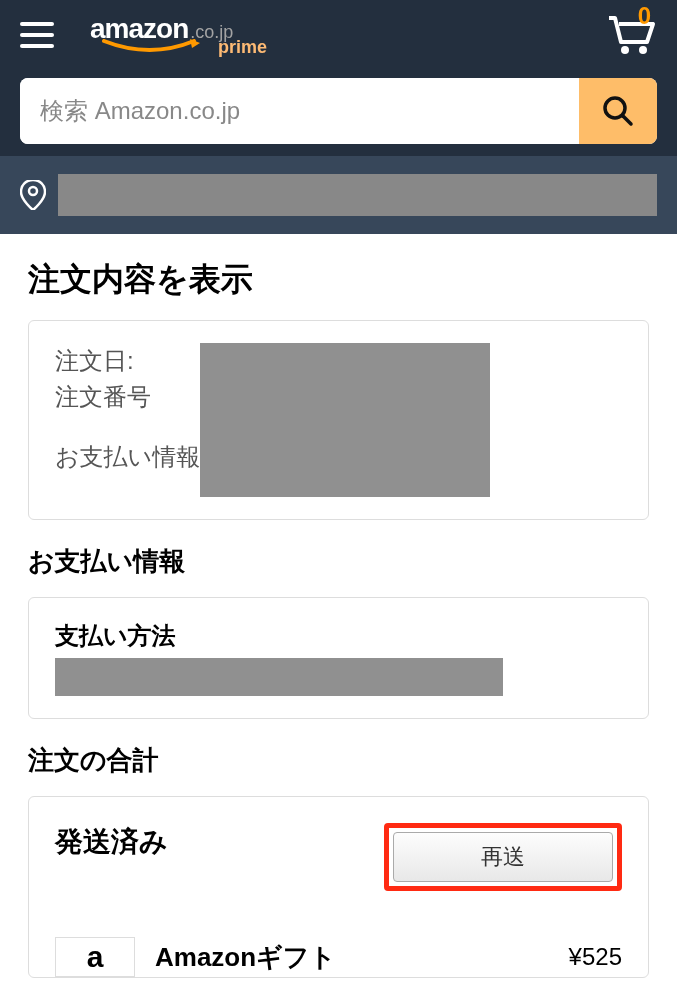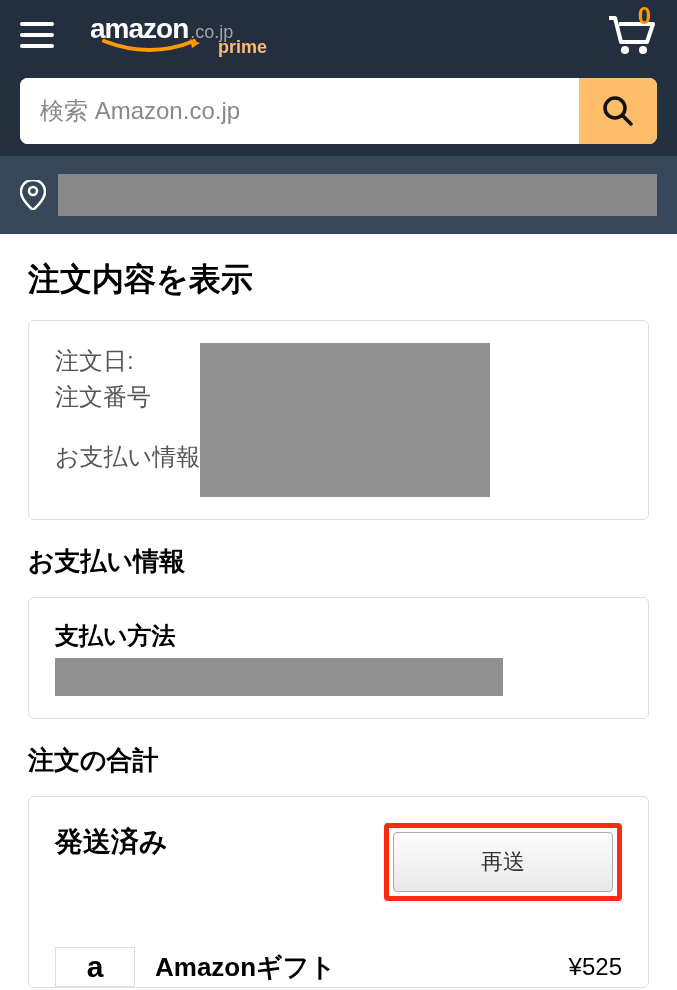--- a/index.html
+++ b/index.html
@@ -187,21 +187,21 @@
       font-size: 28px;
       font-weight: bold;
     }
     .resend-highlight {
       border: 5px solid #ff2a12;
       border-radius: 4px;
       padding: 4px;
     }
     .resend-button {
       width: 220px;
-      height: 60px;
+      height: 50px;
       background: linear-gradient(#fdfdfd, #e8e8e8);
       border: 1px solid #aaa;
       border-radius: 4px;
       font-size: 22px;
       color: #333;
       cursor: pointer;
     }
     .product-row {
       display: flex;
       align-items: center;

